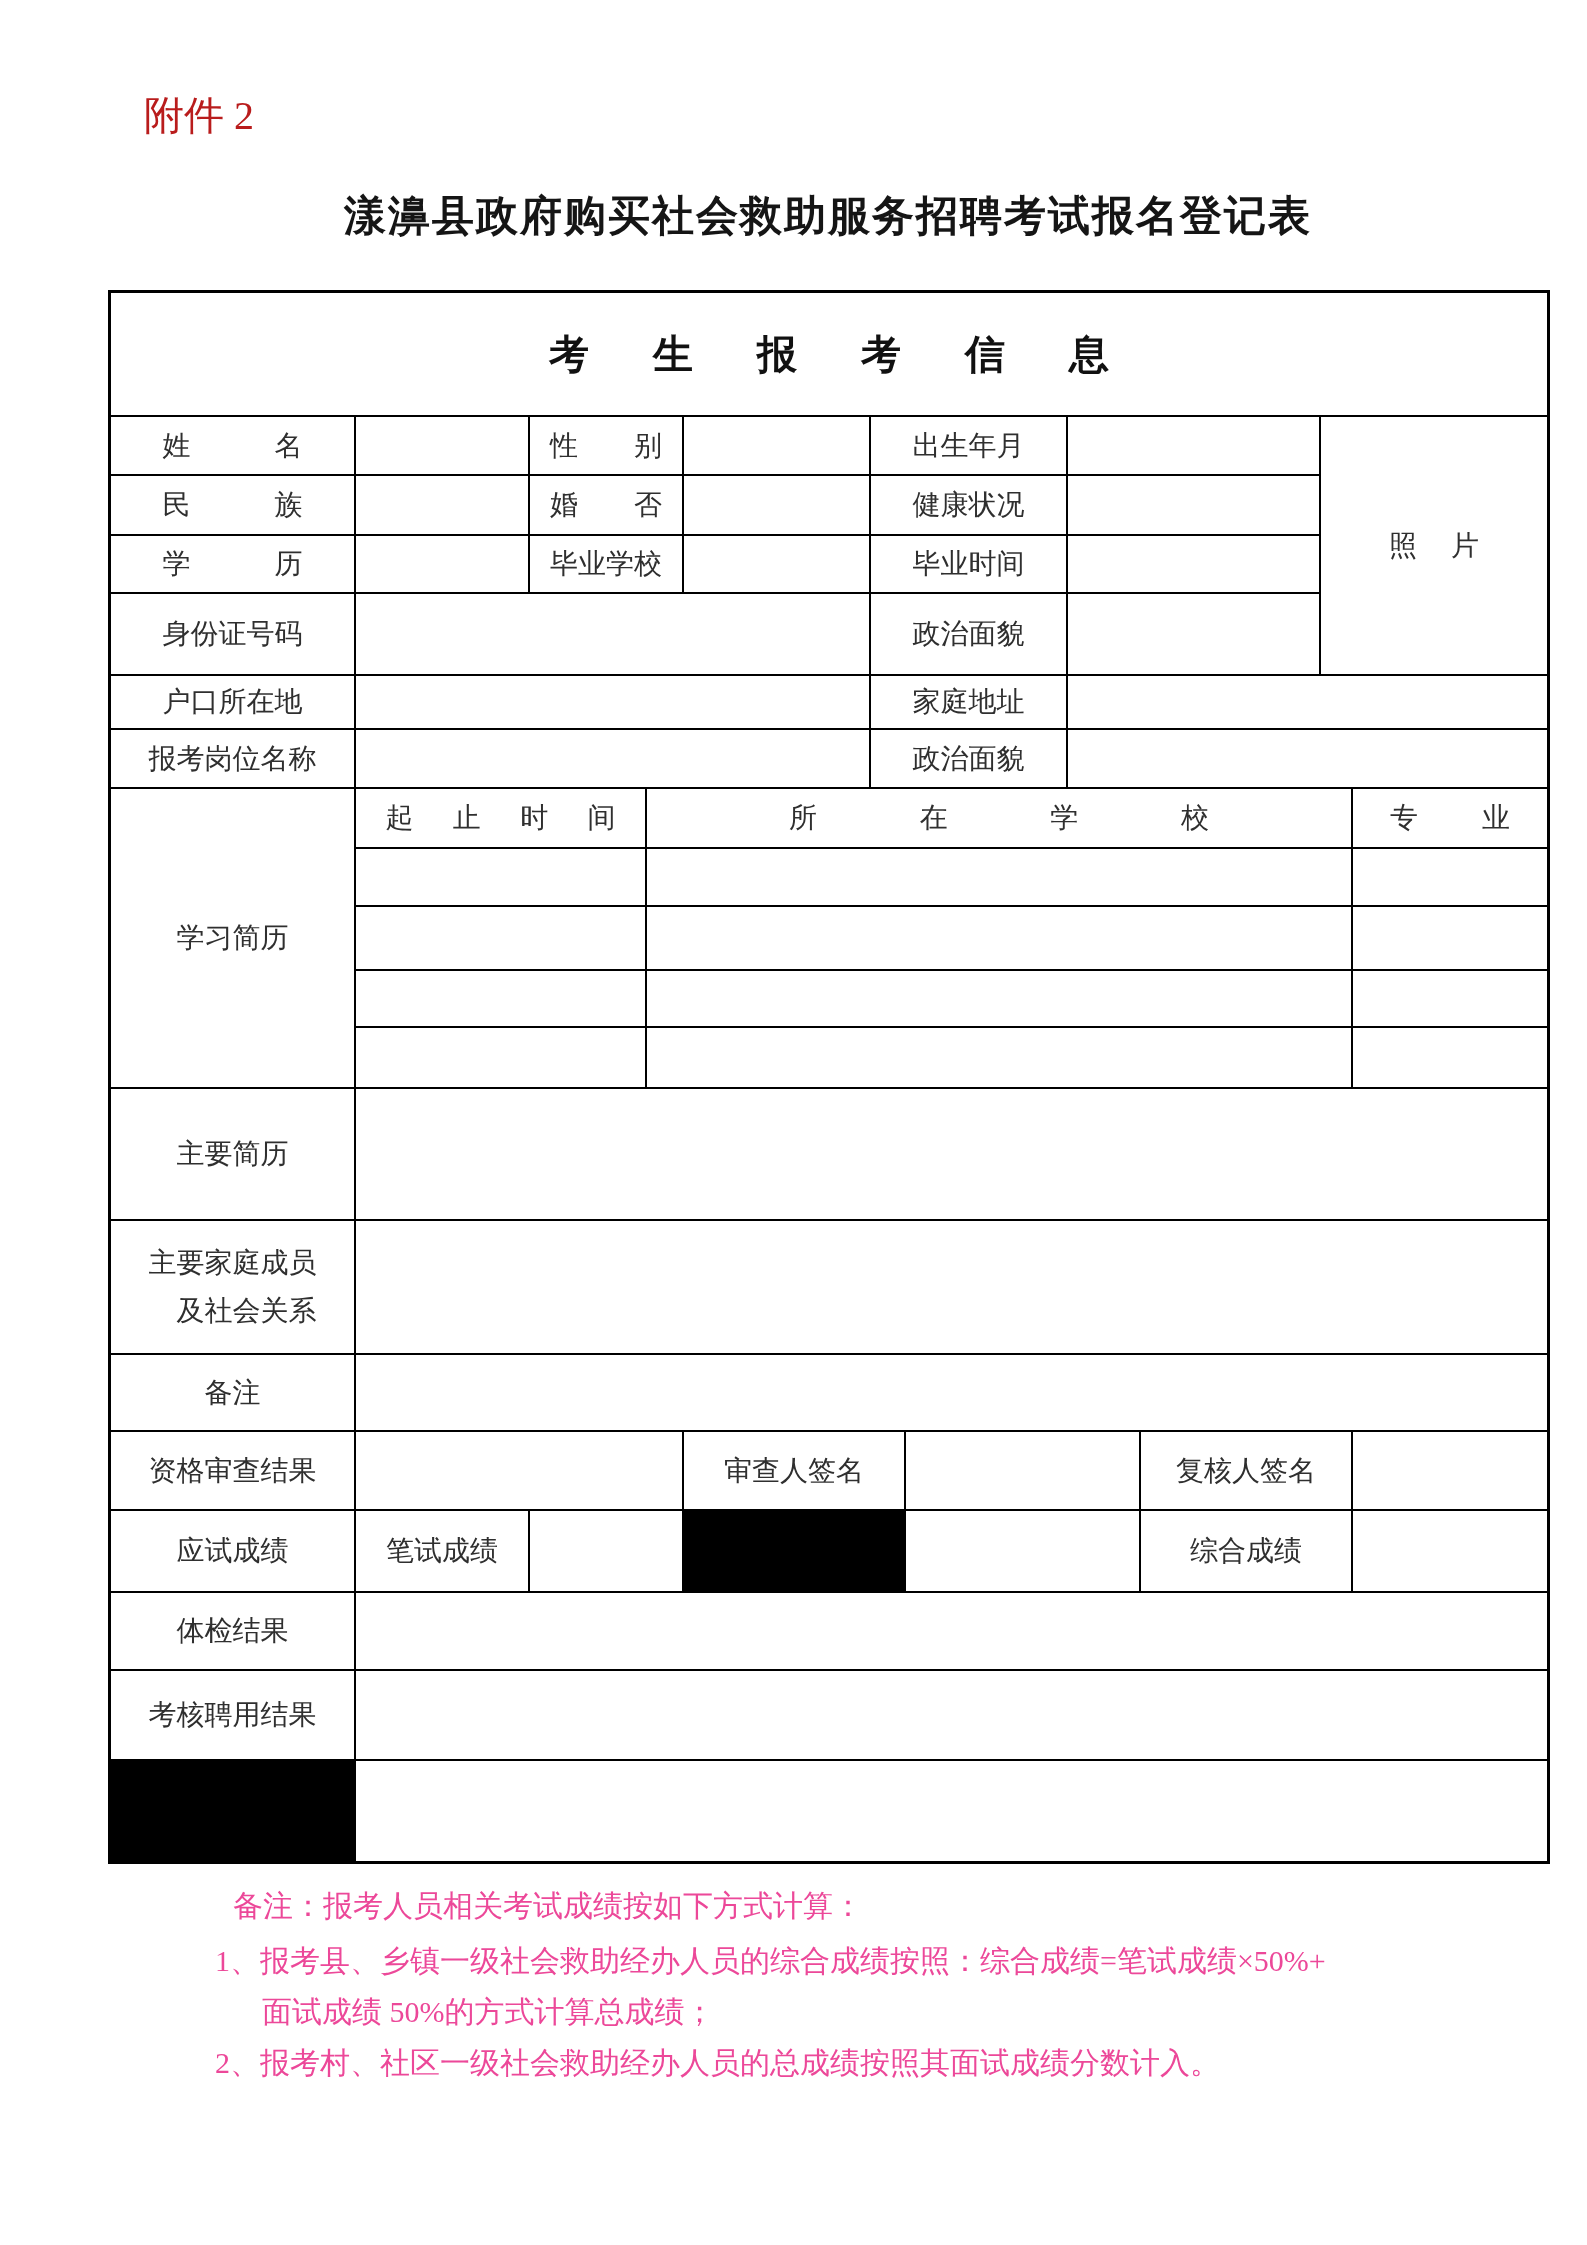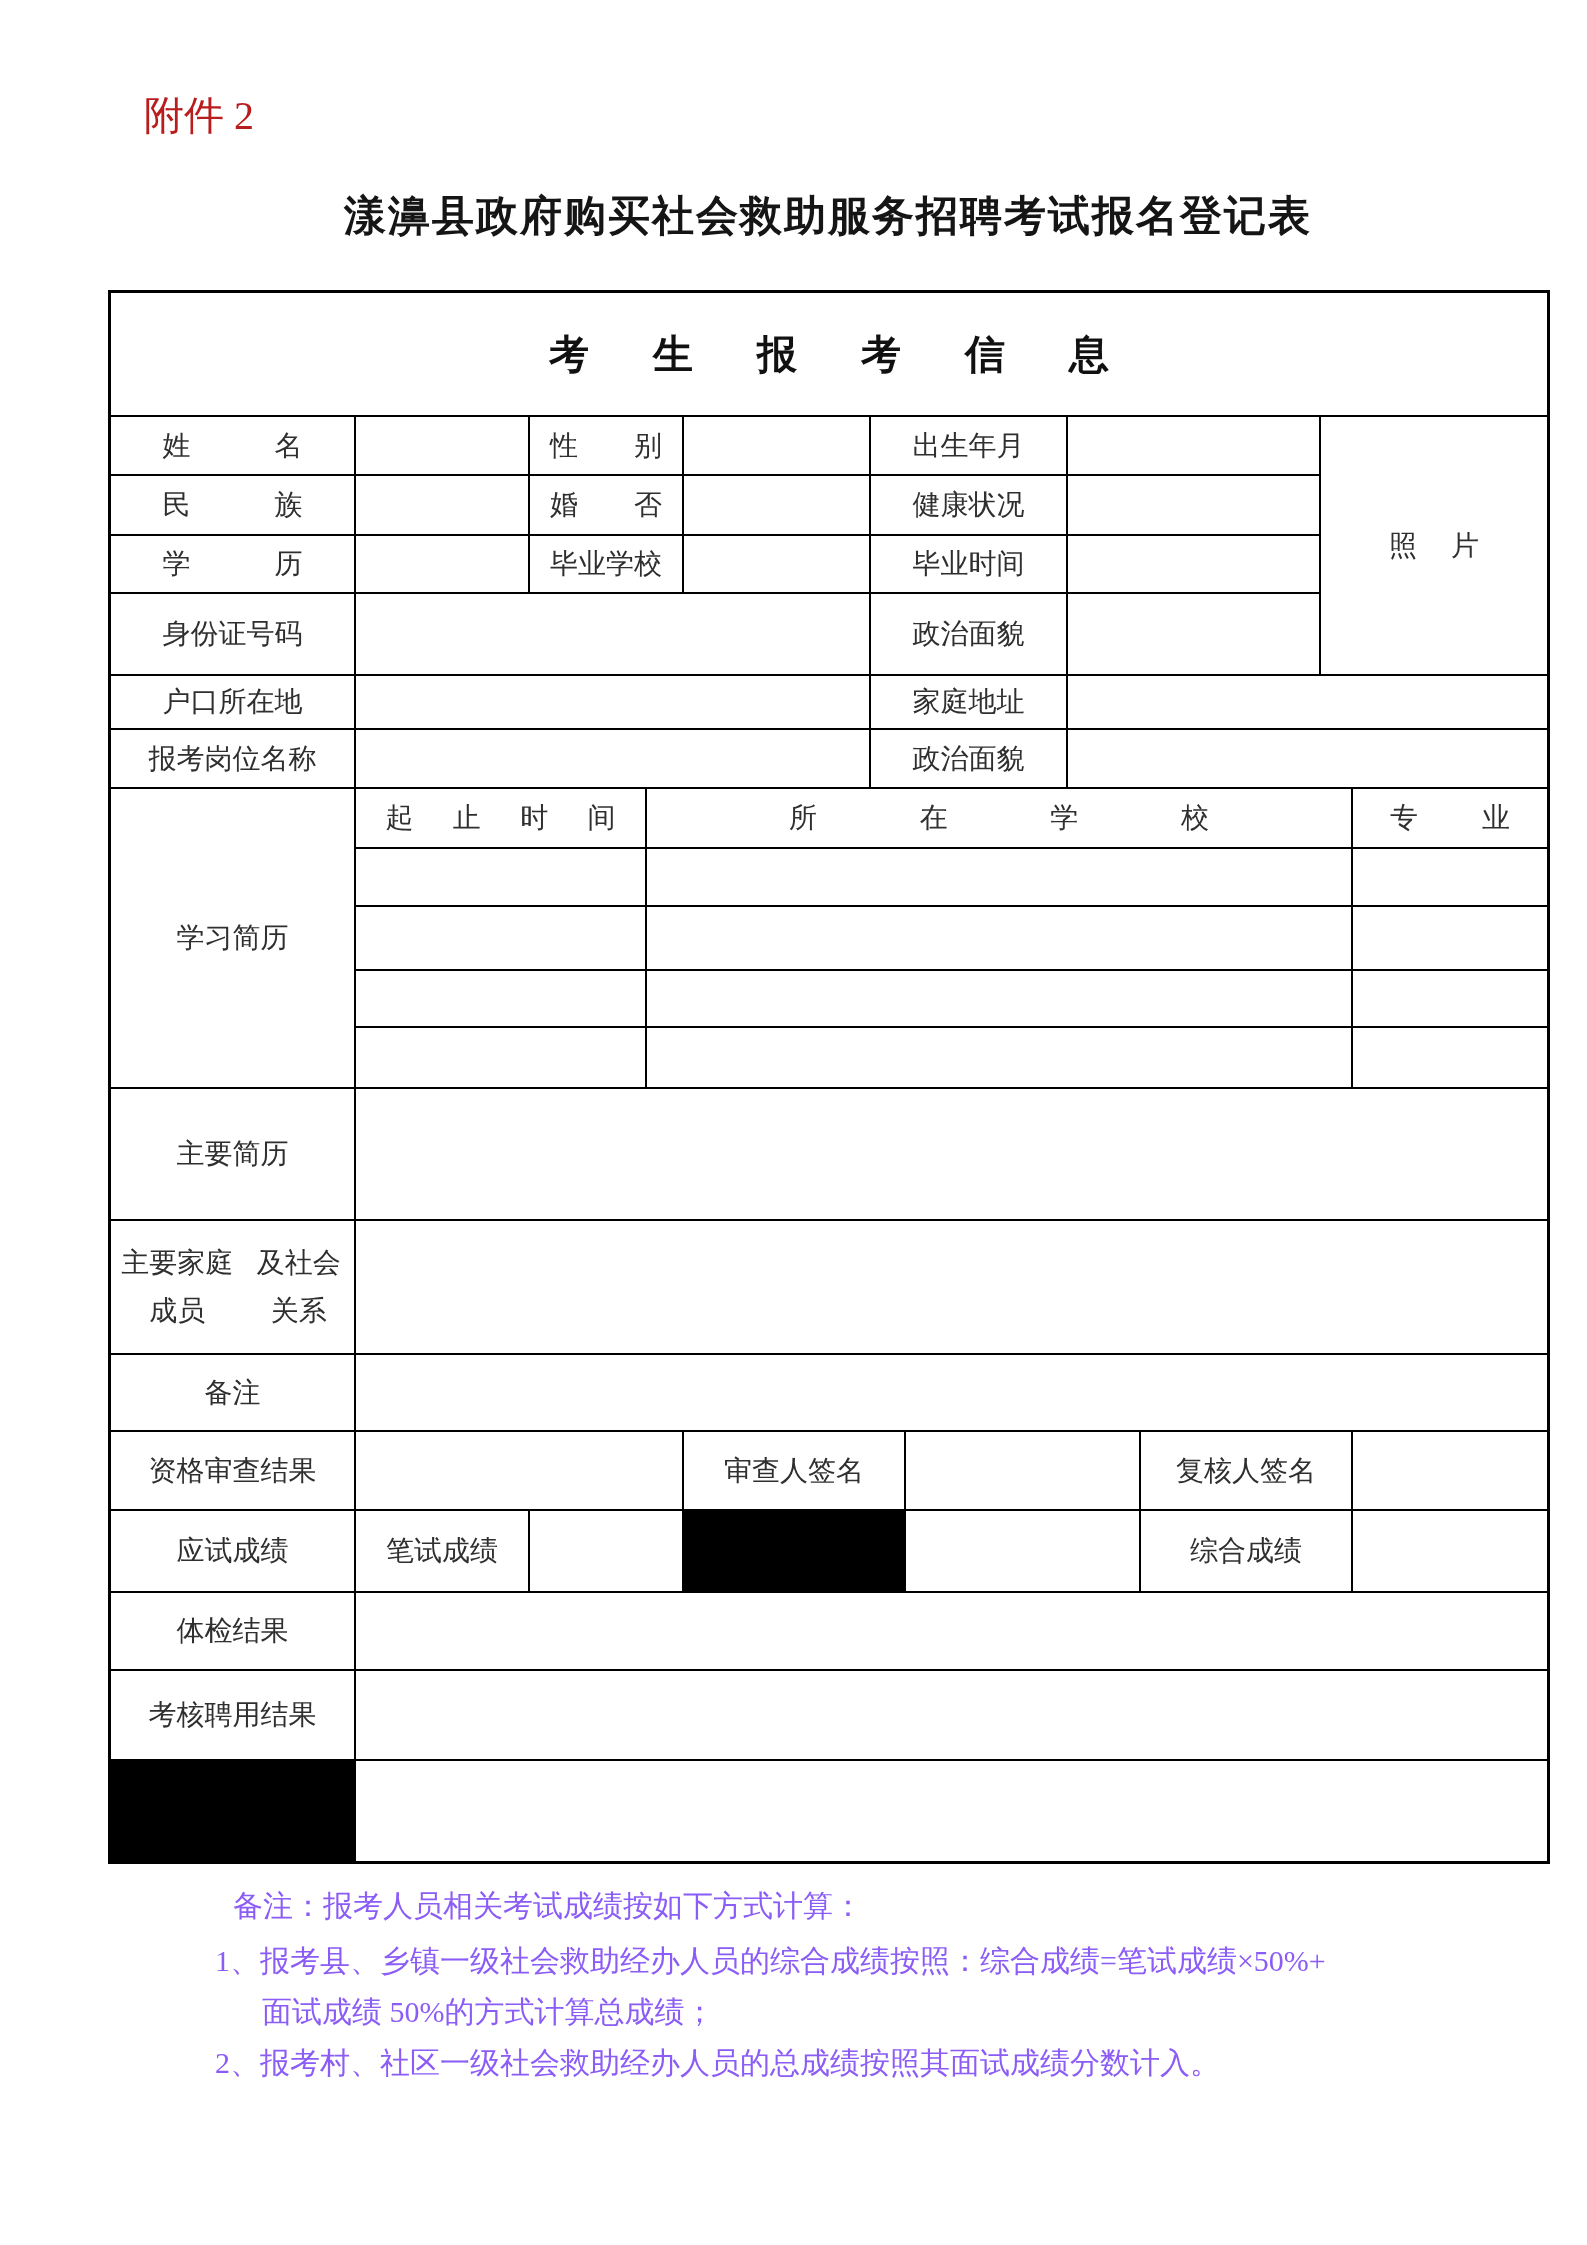--- a/index.html
+++ b/index.html
@@ -35,35 +35,35 @@
     border: 3px solid #000;
     width: max-content;
   }
   .c {
     background: #fff;
     display: flex; align-items: center; justify-content: center;
     font-size: 28px; color: #2f2f2f;
     text-align: center;
   }
   .c.hdr { font-size: 40px; font-weight: bold; color: #111; }
-  .lines { display: flex; flex-direction: row; align-items: center; line-height: 48px; }
+  .lines { display: flex; flex-direction: column; align-items: flex-end; line-height: 48px; }
   
   .jw { display: inline-block; text-align: justify; text-align-last: justify; white-space: normal; }
   .jw-560 { width: 560px; }
   .jw-140 { width: 140px; }
   .jw-112 { width: 112px; }
   .jw-90  { width: 90px; }
   .jw-230 { width: 230px; }
   .jw-420 { width: 420px; }
   .jw-120 { width: 120px; }
 
   
   .notes {
     position: absolute; left: 0; top: 1886px; width: 1587px;
-    font-size: 30px; color: #8b5cf6;
+    font-size: 30px; color: #ec4899;
   }
   .notes .n-intro { margin-left: 233px; margin-bottom: 14px; }
   .notes .n-item  { margin-left: 215px; margin-bottom: 10px; }
   .notes .n-cont  { margin-left: 262px; margin-bottom: 10px; }
 </style>
 </head>
 <body>
 
 <div class="page">
 

